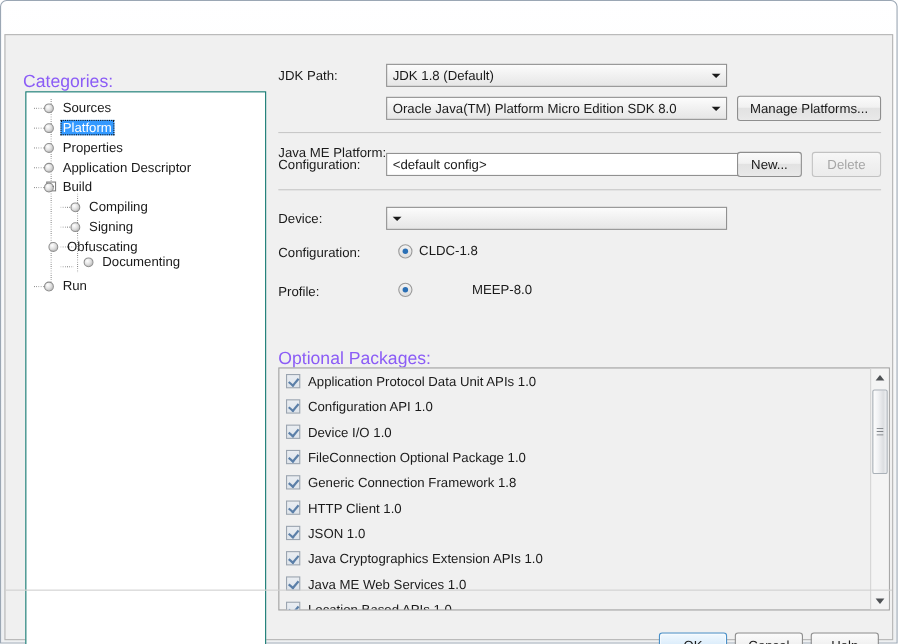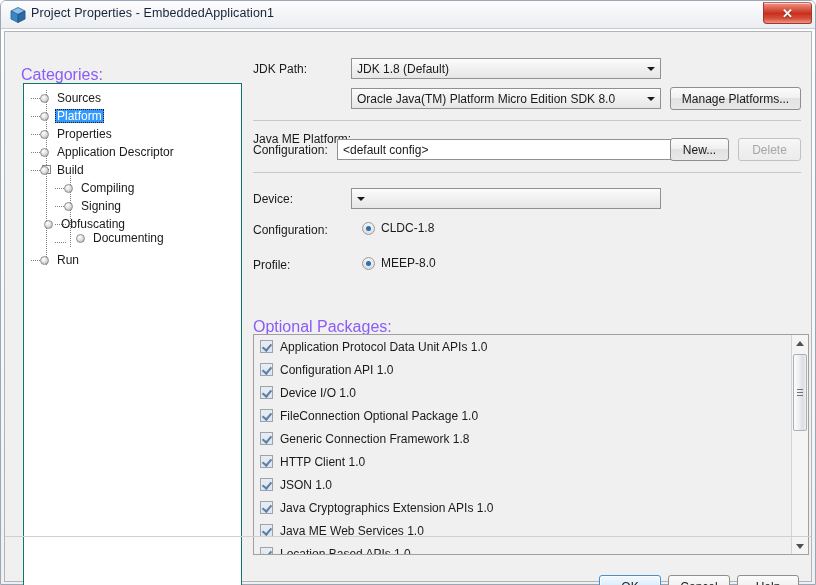--- a/index.html
+++ b/index.html
@@ -342,31 +342,20 @@
     left: 0; top: 504px;
     width: 100%; height: 1px;
     background: #d0d0d0;
   }
 </style>
 </head>
 <body>
 
 <div id="window">
 
-  <div id="titlebar">
-    <svg id="title-icon" viewBox="0 0 18 18">
-      <polygon points="9,1.5 16,5 9,8.5 2,5" fill="#8ec2e8" stroke="#2b6ea8" stroke-width="0.9" stroke-linejoin="round"></polygon>
-      <polygon points="2,5 9,8.5 9,16.5 2,13" fill="#3d86c4" stroke="#2b6ea8" stroke-width="0.9" stroke-linejoin="round"></polygon>
-      <polygon points="16,5 9,8.5 9,16.5 16,13" fill="#2a6ba6" stroke="#215784" stroke-width="0.9" stroke-linejoin="round"></polygon>
-    </svg>
-    <div id="title-text">Project Properties - EmbeddedApplication1</div>
-    <div id="close-btn">
-      <div id="close-x">✕</div>
-    </div>
-  </div>
 
   <div id="content">
 
     <div class="lbl" id="cat-label">Categories:</div>
     <div id="tree-panel">
 
       <div class="guide-v" style="left:22px; top:6px; height:175px;"></div>
       <div class="guide-v" style="left:46px; top:92px; height:72px;"></div>
       <div id="expander" style="left:18px; top:81px;"></div>
       <div id="tree-nodes">
@@ -432,42 +421,42 @@
     <div class="lbl fld-label" style="left:248px; top:60px;margin-top:40px;">Java ME Platform:</div>
     <div class="combo" style="left:346px; top:56px; width:310px;">
       <div class="ctext">Oracle Java(TM) Platform Micro Edition SDK 8.0</div>
       <div class="arrow"></div>
     </div>
     <div class="btn" style="left:665px; top:55px; width:131px;">Manage Platforms...</div>
 
     <div class="sep" style="left:248px; top:88px; width:548px;"></div>
 
     <div class="lbl fld-label" style="left:248px; top:111px;">Configuration:</div>
-    <div class="combo white" style="left:332px; top:107px; width:370px;">
+    <div class="combo white" style="left:346px; top:107px; width:370px;">
       <div class="ctext">&lt;default config&gt;</div>
       <div class="arrow"></div>
     </div>
     <div class="btn" style="left:665px; top:106px; width:59px;">New...</div>
     <div class="btn disabled" style="left:733px; top:106px; width:63px;">Delete</div>
 
     <div class="sep" style="left:248px; top:140px; width:548px;"></div>
 
     <div class="lbl fld-label" style="left:248px; top:160px;">Device:</div>
     <div class="combo" style="left:346px; top:156px; width:310px;">
       <div class="arrow"></div>
     </div>
 
     <div class="lbl fld-label" style="left:248px; top:191px;">Configuration:</div>
     <div class="radio-row" style="left:357px; top:189px;">
       <span class="radio on"></span>
       <span>CLDC-1.8</span>
     </div>
 
     <div class="lbl fld-label" style="left:248px; top:226px;">Profile:</div>
-    <div class="radio-row" style="left:357px; top:224px;">
+    <div class="radio-row" style="left:357px; top:224px;gap:48px;">
       <span class="radio on"></span>
       <span>MEEP-8.0</span>
     </div>
 
     <div class="lbl" id="opt-label">Optional Packages:</div>
     <div id="opt-list">
       <div id="opt-items">
           <div class="opt-item">
             <span class="cbx"></span>
             <span>Application Protocol Data Unit APIs 1.0</span>

